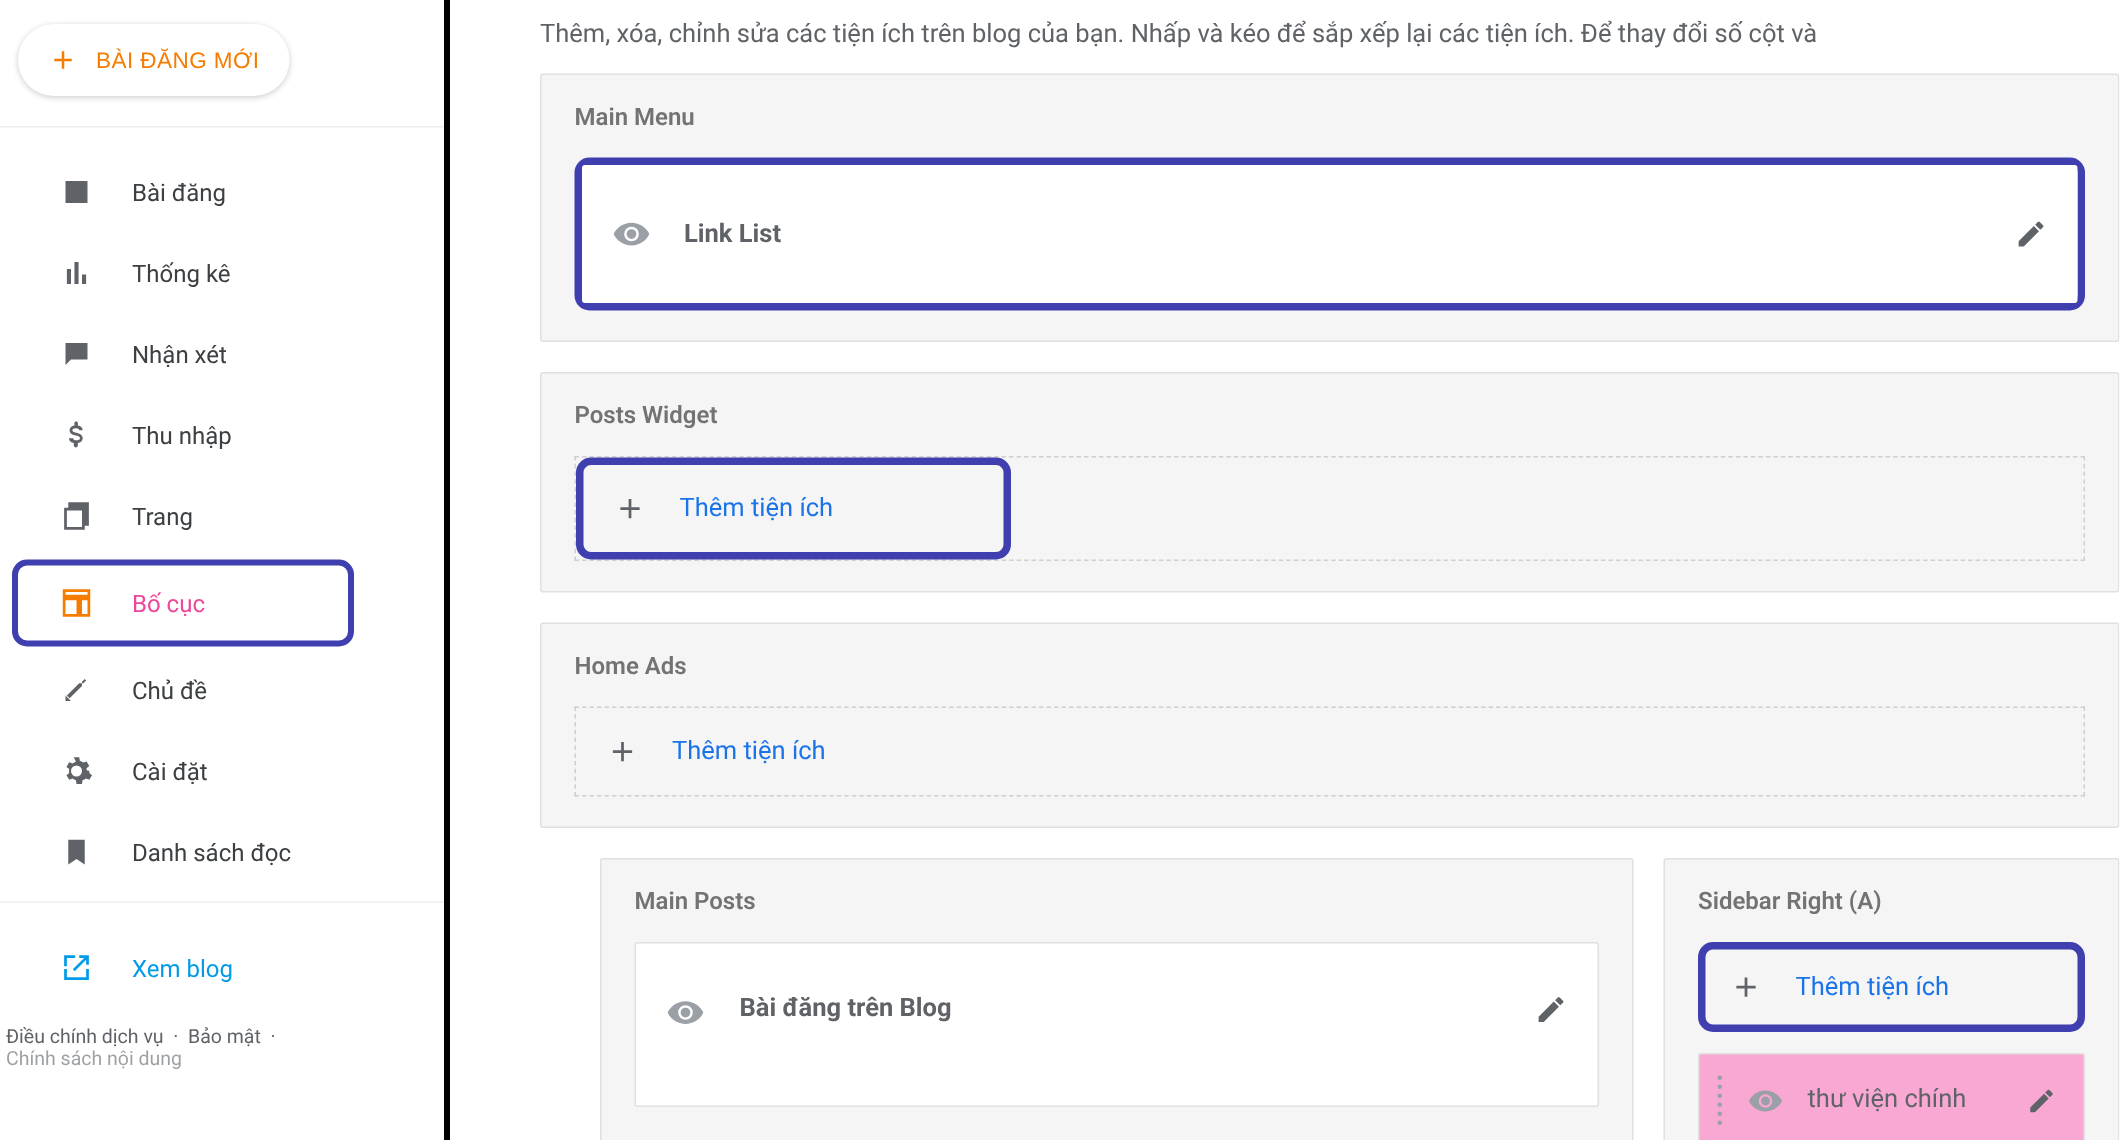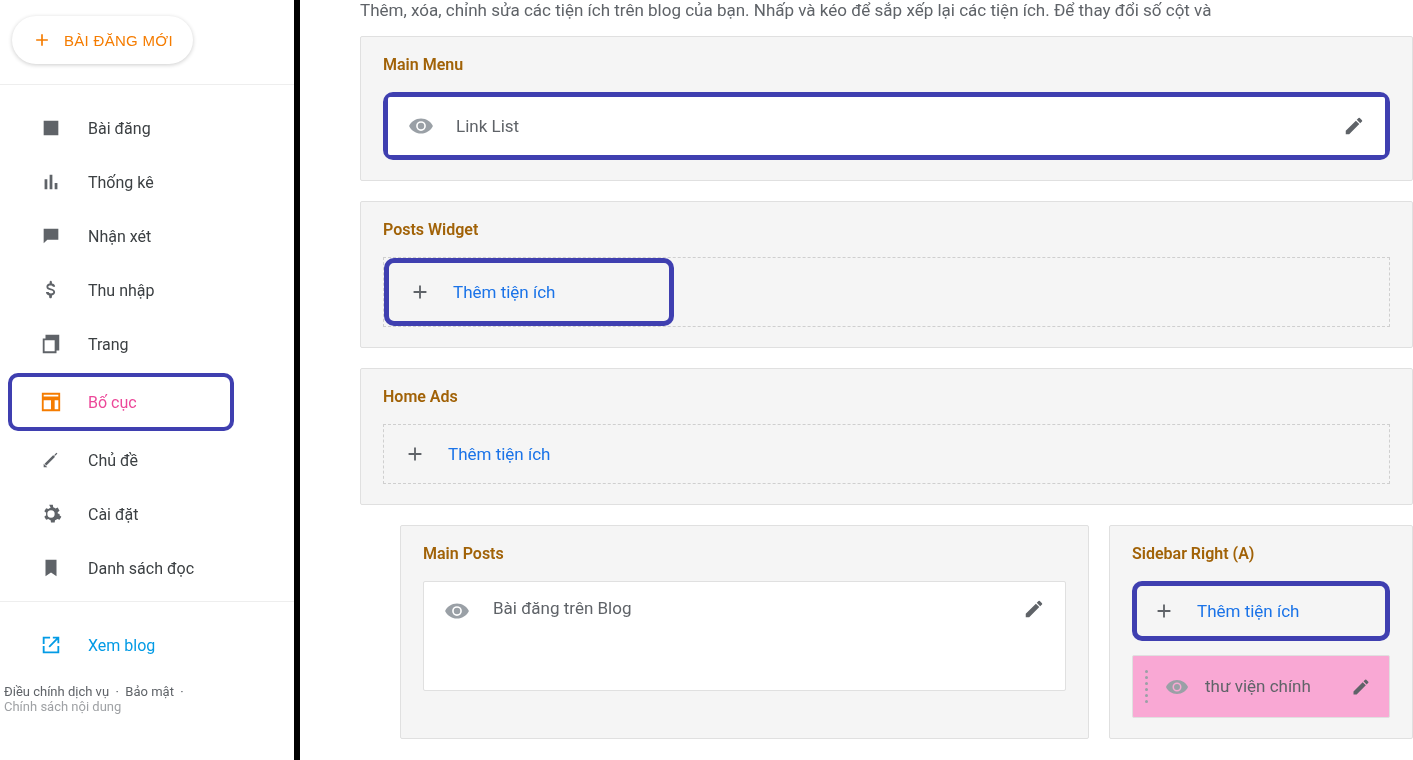--- a/index.html
+++ b/index.html
@@ -1,37 +1,37 @@
 <!DOCTYPE html>
 <html><head>
 <meta charset="utf-8">
 <style>
 * { margin: 0; padding: 0; box-sizing: border-box; }
 body { font-family: Roboto, Arial, sans-serif; background: #fff; width: 1413px; height: 760px; overflow: hidden; color: #3c4043; }
 .layout { display: flex; height: 760px; }
-.sidebar { width: 300px; flex-shrink: 0; padding-top: 16px; border-right: 6px solid #000000; }
+.sidebar { width: 300px; flex-shrink: 0; padding-top: 16px; border-right: 4px solid #000000; }
 .new-post-btn { display: flex; align-items: center; gap: 12px; margin: 0 0 20px 12px; padding: 14px 20px; border-radius: 32px; box-shadow: 0 1px 4px rgba(0,0,0,0.2); background: #fff; border: none; cursor: pointer; font-size: 15px; font-weight: 500; color: #f57c00; letter-spacing: 0.3px; }
 .new-post-btn svg { width: 20px; height: 20px; fill: #f57c00; }
 .sidebar-divider { height: 1px; background: #eee; margin: 8px 0 18px; }
 .nav-item { display: flex; align-items: center; gap: 26px; padding: 14px 0 14px 28px; margin: 4px 12px 4px 12px; border-radius: 0 24px 24px 0; cursor: pointer; font-size: 16px; color: #3c4043; }
 .nav-item.active { color: #ec4899; }
 .nav-item svg { width: 22px; height: 22px; fill: #5f6368; flex-shrink: 0; }
 .nav-item.active svg { fill: #f57c00; }
 .highlight-nav { border: 4px solid #3f3fb0; border-radius: 10px; margin: 2px 60px 2px 8px; }
 .view-blog { color: #039be5; }
 .view-blog svg { fill: #039be5; }
 .footer-links { padding: 10px 0 0 4px; font-size: 13px; color: #5f6368; }
 .footer-links span { cursor: pointer; }
 
 .main { flex: 1; padding: 0 0 0 60px; overflow-y: hidden; }
-.description { font-size: 17px; color: #5f6368; padding: 0 0 16px; white-space: nowrap; overflow: hidden; }
+.description { font-size: 17px; color: #5f6368; padding: 13px 0 16px; white-space: nowrap; overflow: hidden; }
 .sections { display: flex; flex-direction: column; gap: 20px; }
 .section-box { background: #f5f5f5; border: 1px solid #e0e0e0; border-radius: 2px; padding: 18px 22px 20px; }
-.section-title { font-size: 16px; font-weight: 600; color: #a16207; margin-bottom: 18px; }
-.widget-row { background: #fff; border: 1px solid #e0e0e0; border-radius: 2px; padding: 16px 20px; display: flex; align-items: center; gap: 22px; cursor: pointer; }
+.section-title { font-size: 16px; font-weight: 600; color: #737373; margin-bottom: 18px; }
+.widget-row { background: #fff; border: 1px solid #e0e0e0; border-radius: 2px; padding: 33px 20px; display: flex; align-items: center; gap: 22px; cursor: pointer; font-weight: bold; }
 .widget-row svg.eye { width: 26px; height: 26px; fill: #9aa0a6; flex-shrink: 0; }
 .widget-row svg.pencil { width: 22px; height: 22px; fill: #5f6368; flex-shrink: 0; }
 .widget-row .label { flex: 1; font-size: 17px; color: #5f6368; }
 .add-widget { display: flex; align-items: center; gap: 22px; padding: 18px 20px; background: #fff; border: 1px dashed #cfcfcf; cursor: pointer; font-size: 17px; color: #1a73e8; }
 .add-widget.plain { background: transparent; border: 1px dashed #cfcfcf; }
 .add-widget svg { width: 22px; height: 22px; fill: #5f6368; flex-shrink: 0; }
 .hl { border: 5px solid #3f3fb0; border-radius: 10px; }
 .two-col { display: flex; gap: 20px; margin-left: 40px; }
 .col-left { flex: 1; }
 .col-right { width: 304px; }

